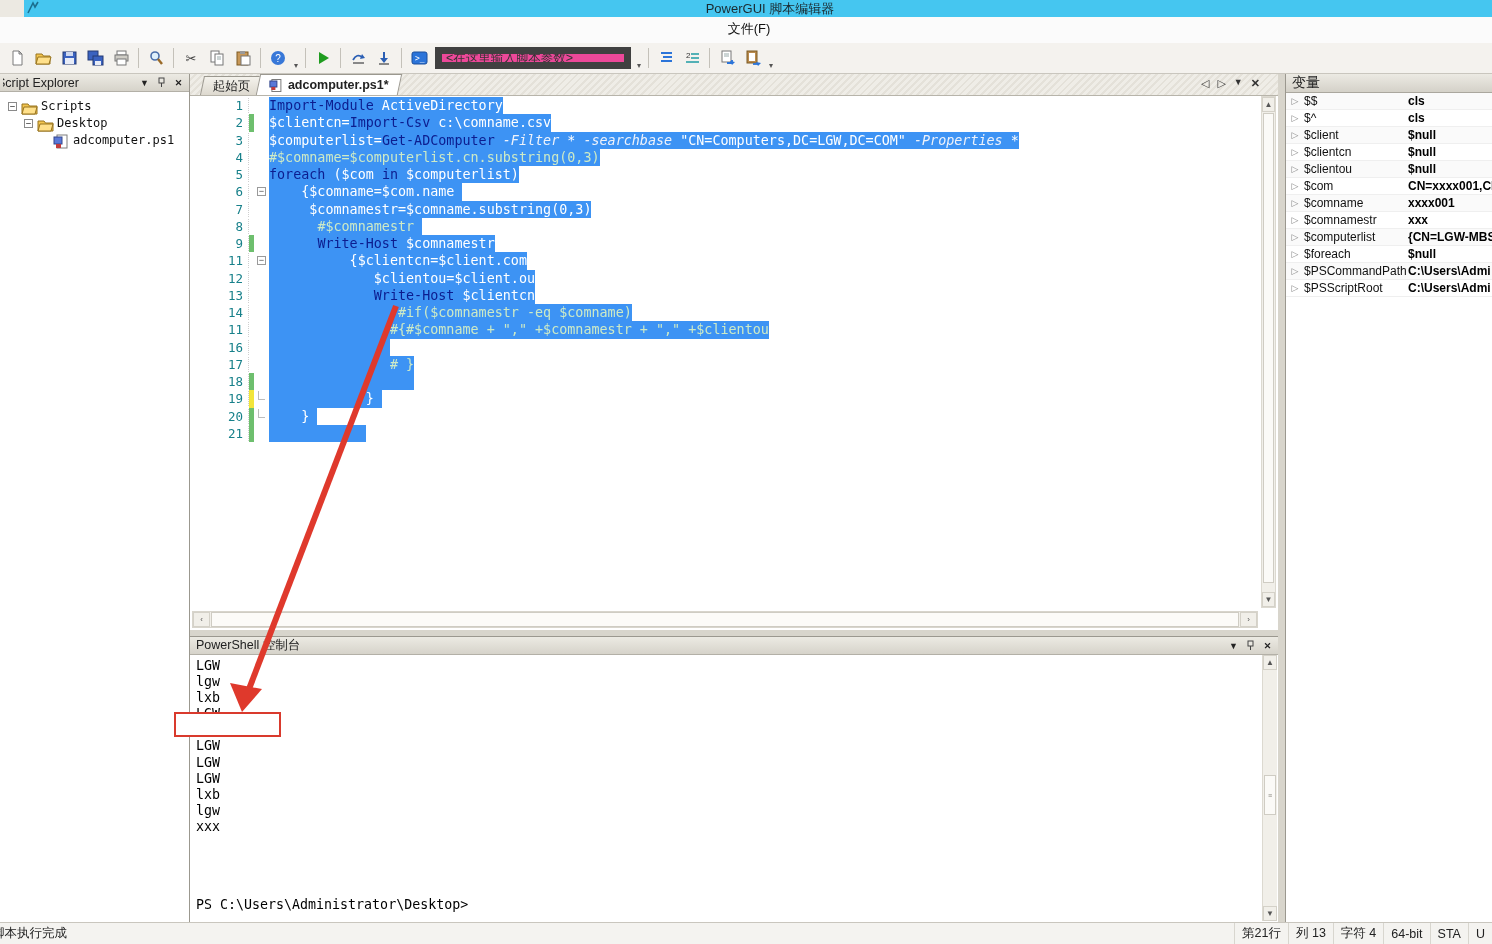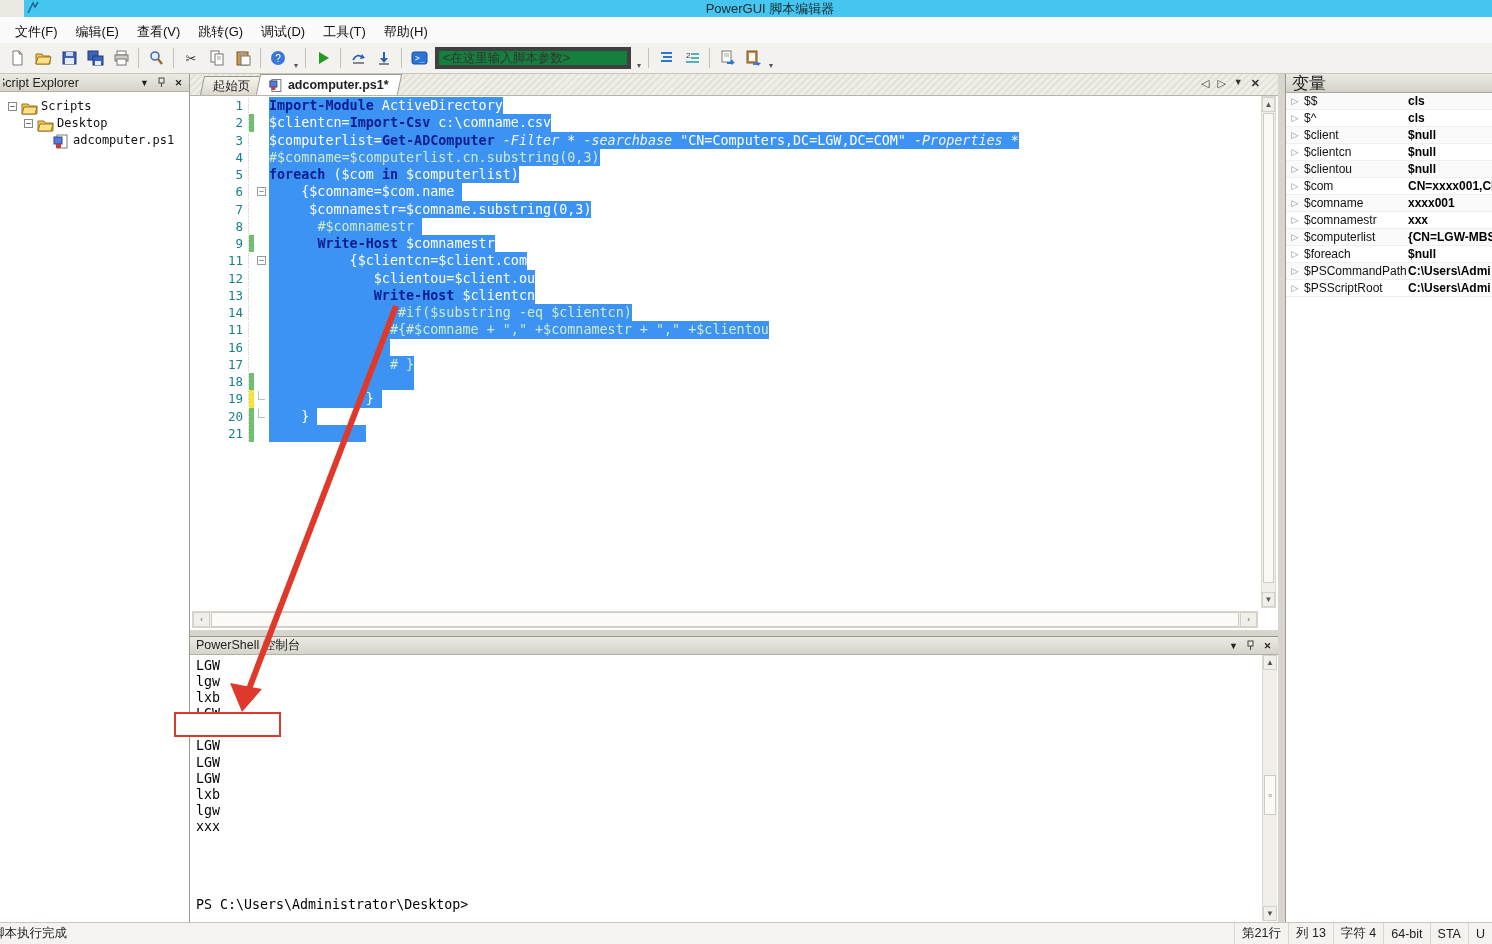--- a/index.html
+++ b/index.html
@@ -1,26 +1,26 @@
 <!DOCTYPE html>
 <html><head>
 <meta charset="utf-8">
 <style>
   * { margin:0; padding:0; box-sizing:border-box; }
   html,body { width:1492px; height:944px; overflow:hidden; font-family:"Liberation Sans",sans-serif; background:#ece9e2; }
   .titlebar { position:absolute; left:0; top:0; width:1492px; height:17px; background:#45c6f0; display:flex; align-items:center;margin-left:24px; }
   .titlebar .logo { position:absolute; left:2px; top:1px; width:14px; height:14px; }
   .titlebar .title { width:100%; text-align:center; font-size:13px; color:#1b2a30; }
-  .menubar { position:absolute; left:0; top:17px; width:1492px; height:30px; background:#fbfbfb; border-bottom:1px solid #e4e2dc; display:flex; align-items:center; padding-left:6px; }
+  .menubar { position:absolute; left:0; top:17px; width:1492px; height:30px; background:#fbfbfb; border-bottom:1px solid #e4e2dc; display:flex; align-items:center; padding-left:6px;flex-direction:column; }
   .menubar .mitem { font-size:13px; color:#111; padding:3px 9px; cursor:default; }
   .toolbar { position:absolute; left:0; top:43px; width:1492px; height:31px; background:#f4f2ee; border-bottom:1px solid #c9c6be; display:flex; align-items:center; padding-left:4px; }
   .tbtn { width:24px; height:24px; display:flex; align-items:center; justify-content:center; margin:0 1px; }
   .tsep { width:1px; height:20px; background:#c4c1b9; margin:0 4px; }
   .tcaret { font-size:8px; color:#555; width:10px; text-align:center; align-self:flex-end; margin-bottom:3px; }
-  .param-input { width:196px; height:22px; border:4px solid #404040; background:#15803d; font-size:12.5px; padding:0 4px; margin:0 3px; font-family:"Liberation Sans",sans-serif; }
+  .param-input { width:196px; height:22px; border:7px solid #404040; background:#ec4899; font-size:12.5px; padding:0 4px; margin:0 3px; font-family:"Liberation Sans",sans-serif; }
   .param-input::placeholder { color:#333; opacity:1; }
 
   .workspace { position:absolute; left:0; top:74px; width:1492px; height:848px; }
 
   
   .left-panel { position:absolute; left:0; top:0; width:190px; height:848px; background:#fff; border-right:1px solid #9b988f; }
   .panel-head { height:18px; background:linear-gradient(#eceae3,#d6d3ca); border-bottom:1px solid #b3b0a7; display:flex; align-items:center; font-size:12.5px; color:#222; padding:0 3px; }
   .panel-head .ph-title { flex:1; white-space:nowrap; overflow:hidden; }
   .ph-ico { width:15px; height:13px; display:flex; align-items:center; justify-content:center; font-size:9px; color:#222; margin-left:2px; }
   .tree { padding-top:6px; font-family:"DejaVu Sans Mono",monospace; font-size:12px; color:#111; }
@@ -42,21 +42,21 @@
   .ed-rows { position:absolute; left:0; top:1px; width:100%; }
   .ed-row { display:flex; height:17.25px; align-items:center; }
   .ln { width:59px; text-align:right; padding-right:5px; color:#17808a; font-family:"DejaVu Sans Mono",monospace; font-size:12.5px; flex:none; border-right:1px dotted #cfcfcf; }
   .markcol { width:5px; height:17.25px; flex:none; }
   .markcol.green { background:#6ebf6e; }
   .markcol.yellow { background:#f2e53a; }
   .foldcol { width:15px; height:17.25px; flex:none; display:flex; align-items:center; justify-content:center; }
   .foldbox { width:9px; height:9px; border:1px solid #9a9a9a; background:#fff; font-size:9px; line-height:7px; text-align:center; color:#444; }
   .foldend { width:7px; height:9px; border-left:1px solid #bdbdbd; border-bottom:1px solid #bdbdbd; margin-bottom:6px; }
   .code { font-family:"DejaVu Sans Mono",monospace; font-size:13.4px; white-space:pre; background:#3d93f4; height:17.25px; line-height:17.25px; }
-  .tk-kw { color:#0c1d8f; font-weight:bold; }
+  .tk-kw { color:#0c1d8f; font-weight:normal; }
   .tk-pl { color:#ffffff; }
   .tk-cm { color:#cdeac6; }
   .tk-pm { color:#eef2fb; font-style:italic; }
 
   .ed-vscroll { position:absolute; right:2px; top:22px; width:15px; height:512px; background:#f1efe9; border:1px solid #dcd9d0; }
   .sbtn { height:15px; display:flex; align-items:center; justify-content:center; font-size:8px; color:#555; background:#f1efe9; border:1px solid #d4d1c8; }
   .ed-vscroll .sbtn.up { position:absolute; top:0; left:0; right:0; }
   .ed-vscroll .sbtn.down { position:absolute; bottom:0; left:0; right:0; }
   .ed-vthumb { position:absolute; left:1px; right:1px; top:16px; height:470px; background:#fbfaf7; border:1px solid #cfccc3; }
 
@@ -71,21 +71,21 @@
   .console .panel-head { padding-left:6px; }
   .con-body { position:absolute; left:0; top:18px; right:16px; bottom:0; overflow:hidden; padding:3px 0 0 6px; }
   .con-line { font-family:"DejaVu Sans Mono",monospace; font-size:13.3px; height:16.1px; line-height:16.1px; color:#000; white-space:pre; }
   .con-prompt { position:absolute; left:6px; bottom:10px; font-family:"DejaVu Sans Mono",monospace; font-size:13.3px; color:#000; white-space:pre; }
   .con-vscroll { position:absolute; right:1px; top:18px; width:15px; bottom:1px; background:#f1efe9; border-left:1px solid #dcd9d0; }
   .con-vthumb { position:absolute; left:1px; right:1px; top:120px; height:40px; background:#fbfaf7; border:1px solid #cfccc3; display:flex; align-items:center; justify-content:center; font-size:7px; color:#8a877e; letter-spacing:0; }
 
   
   .gapcol { position:absolute; left:1278px; top:0; width:7px; height:848px; background:#d8d5cc; }
   .right-panel { position:absolute; left:1285px; top:0; width:207px; height:848px; background:#fff; border-left:1px solid #9b988f; }
-  .var-head { height:19px; background:linear-gradient(#eceae3,#d4d1c8); border-bottom:1px solid #aaa79e; font-size:17px; color:#222; display:flex; align-items:center; padding-left:6px; }
+  .var-head { height:19px; background:linear-gradient(#eceae3,#d4d1c8); border-bottom:1px solid #aaa79e; font-size:14px; color:#222; display:flex; align-items:center; padding-left:6px; }
   .var-row { display:flex; align-items:center; height:17px; border-bottom:1px solid #efefef; font-size:12px; }
   .var-row:nth-child(odd) { background:#fafafa; }
   .var-arrow { width:18px; text-align:center; color:#8a8a8a; font-size:9px; flex:none; }
   .var-name { width:104px; color:#111; white-space:nowrap; overflow:hidden; flex:none; }
   .var-val { flex:1; font-weight:bold; color:#000; white-space:nowrap; overflow:hidden; }
 
   
   .statusbar { position:absolute; left:0; top:922px; width:1492px; height:22px; background:#f4f3f0; border-top:1px solid #c9c6be; display:flex; align-items:center; font-size:12.5px; color:#222; }
   .sb-left { text-indent:-8px; white-space:nowrap; }
   .sb-right { margin-left:auto; display:flex; align-items:center; height:100%; white-space:nowrap; overflow:hidden; }
@@ -389,21 +389,21 @@
           <div class="ed-row">
             <span class="ln">13</span>
             <span class="markcol"></span>
             <span class="foldcol"></span>
             <span class="code"><span class="tk-pl">             </span><span class="tk-kw">Write-Host</span><span class="tk-pl"> $clientcn</span></span>
           </div>
           <div class="ed-row">
             <span class="ln">14</span>
             <span class="markcol"></span>
             <span class="foldcol"></span>
-            <span class="code"><span class="tk-pl">                </span><span class="tk-cm">#if($substring -eq $clientcn)</span></span>
+            <span class="code"><span class="tk-pl">                </span><span class="tk-cm">#if($comnamestr -eq $comname)</span></span>
           </div>
           <div class="ed-row">
             <span class="ln">11</span>
             <span class="markcol"></span>
             <span class="foldcol"></span>
             <span class="code"><span class="tk-pl">               </span><span class="tk-cm">#{#$comname + "," +$comnamestr + "," +$clientou</span></span>
           </div>
           <div class="ed-row">
             <span class="ln">16</span>
             <span class="markcol"></span>

